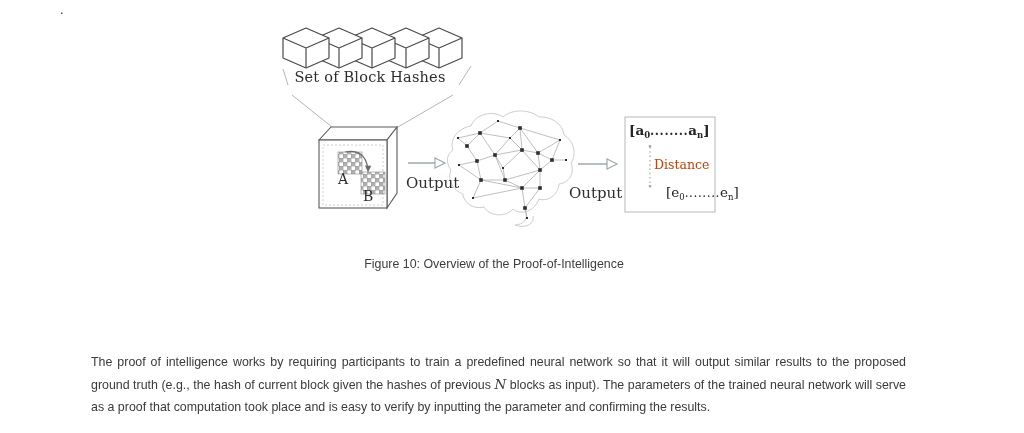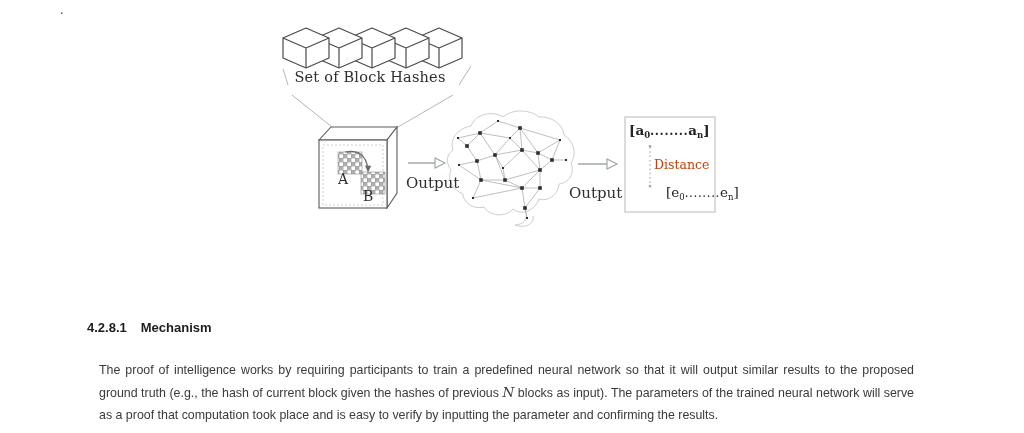--- a/index.html
+++ b/index.html
@@ -16,21 +16,21 @@
   .vec{position:absolute;font-family:"DejaVu Serif",serif;font-size:13.5px;color:#242424;white-space:nowrap;}
   .vec sub{font-size:8.5px;vertical-align:-3px;}
   .vec .dots{letter-spacing:.6px;font-size:12px;color:#2a2a2a;}
   #vec-a{left:629px;top:122px;font-weight:bold;}
   #vec-e{left:640px;top:184px;margin-left:26px;}
   #distance{left:654px;top:157px;font-size:12.5px;color:#c2410c;}
   #caption{left:87px;top:257px;width:814px;text-align:center;font-size:12.4px;color:#3d3d3d;}
   #heading{left:87px;top:320px;font-size:13px;font-weight:bold;color:#1c1c1c;}
   #heading .num{margin-right:14px;}
   #body-par{left:87px;top:347px;width:815px;font-size:12.4px;line-height:22.2px;
-            text-align:justify;color:#3a3a3a;margin:12px;}
+            text-align:justify;color:#3a3a3a;margin:4px;}
   .mathvar{font-family:"DejaVu Serif",serif;font-style:italic;font-size:13.5px;}
 </style>
 </head>
 <body>
 
 <div class="page">
 
   <span id="stray-dot" class="abs">.</span>
 
   <svg class="abs" style="left:275px;top:22px" width="450" height="215" viewBox="0 0 450 215">
@@ -154,20 +154,18 @@
   <span id="label-b" class="fig-label">B</span>
   <span id="label-input" class="fig-label">Output</span>
   <span id="label-output" class="fig-label">Output</span>
 
   <span id="vec-a" class="vec"><span>[</span><span>a</span><sub>0</sub><span class="dots">........</span><span>a</span><sub>n</sub><span>]</span></span>
 
   <span id="distance" class="fig-label">Distance</span>
 
   <span id="vec-e" class="vec"><span>[</span><span>e</span><sub>0</sub><span class="dots">........</span><span>e</span><sub>n</sub><span>]</span></span>
 
+  <div id="caption" class="abs">Figure 10: Overview of the Proof-of-Intelligence</div>
 
-  <div id="heading" class="abs">
-    <span class="num">4.2.8.1</span><span>Mechanism</span>
-  </div>
 
   <p id="body-par" class="abs"><span>The proof of intelligence works by requiring participants to train a predefined neural network so that it will output similar results to the proposed ground truth (e.g., the hash of current block given the hashes of previous </span><span class="mathvar">N</span><span> blocks as input). The parameters of the trained neural network will serve as a proof that computation took place and is easy to verify by inputting the parameter and confirming the results.</span></p>
 
 </div>
 
 </body></html>

